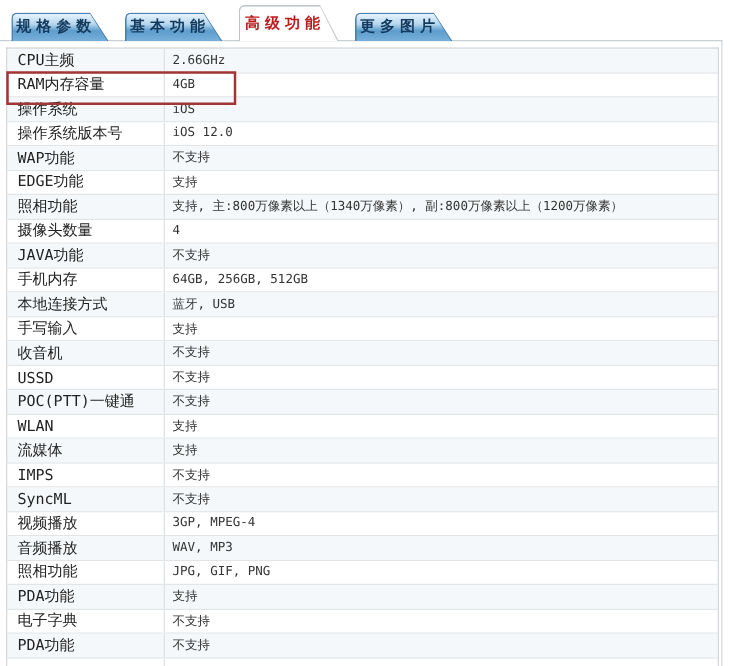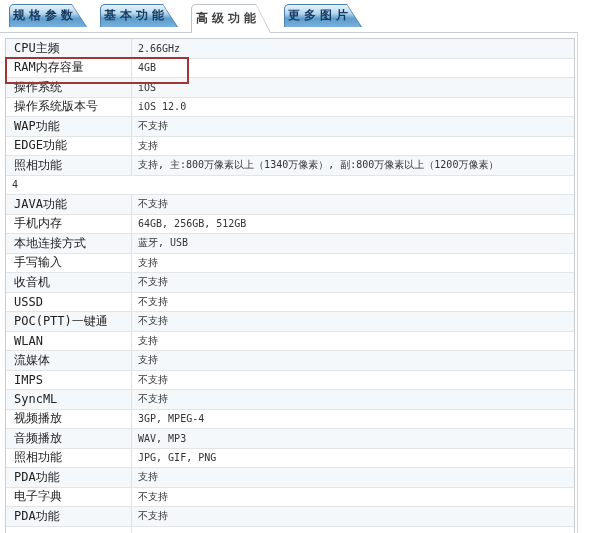--- a/index.html
+++ b/index.html
@@ -2,21 +2,21 @@
 <html><head>
 <meta charset="utf-8">
 <style>
   * { margin: 0; padding: 0; box-sizing: border-box; }
   html, body { width: 600px; height: 533px; background: #ffffff; overflow: hidden; }
   body { position: relative; font-family: "DejaVu Sans", "Liberation Sans", sans-serif; }
 
   
   .tabbar {
     position: absolute; left: 9px; top: 4px; height: 29px;
-    display: flex; gap: 13px; z-index: 5;
+    display: flex; align-items: flex-end; gap: 13px; z-index: 5;
   }
   .tab {
     position: relative; width: 78px; height: 23px;
     display: flex; align-items: center; justify-content: center;
     clip-path: polygon(0 0, calc(100% - 15px) 0, 100% 100%, 0 100%);
     border-top-left-radius: 5px;
     background: #4a7fae; 
     cursor: pointer;
   }
   .tab .tab-inner {
@@ -29,21 +29,21 @@
     position: relative; z-index: 2;
     font-size: 12px; font-weight: bold; color: #143a5e;
     letter-spacing: 4px; text-indent: 4px; white-space: nowrap;
     padding-right: 10px;
   }
   .tab.active {
     width: 80px; height: 29px;
     background: #bfc4c8;
   }
   .tab.active .tab-inner { background: #ffffff; }
-  .tab.active .tab-label { color: #404040; }
+  .tab.active .tab-label { color: #b91c1c; }
 
   
   .panel {
     position: absolute; left: 0; top: 32px; width: 578px; height: 501px;
     background: #ffffff;
     border-top: 1px solid #c9ced2;
     border-right: 1px solid #d4d8db;
   }
 
   
@@ -118,20 +118,21 @@
       </div>
       <div class="row">
         <div class="cell label">EDGE功能</div>
         <div class="cell value">支持</div>
       </div>
       <div class="row alt">
         <div class="cell label">照相功能</div>
         <div class="cell value">支持, 主:800万像素以上（1340万像素）, 副:800万像素以上（1200万像素）</div>
       </div>
       <div class="row">
+        <div class="cell label">摄像头数量</div>
         <div class="cell value">4</div>
       </div>
       <div class="row alt">
         <div class="cell label">JAVA功能</div>
         <div class="cell value">不支持</div>
       </div>
       <div class="row">
         <div class="cell label">手机内存</div>
         <div class="cell value">64GB, 256GB, 512GB</div>
       </div>

